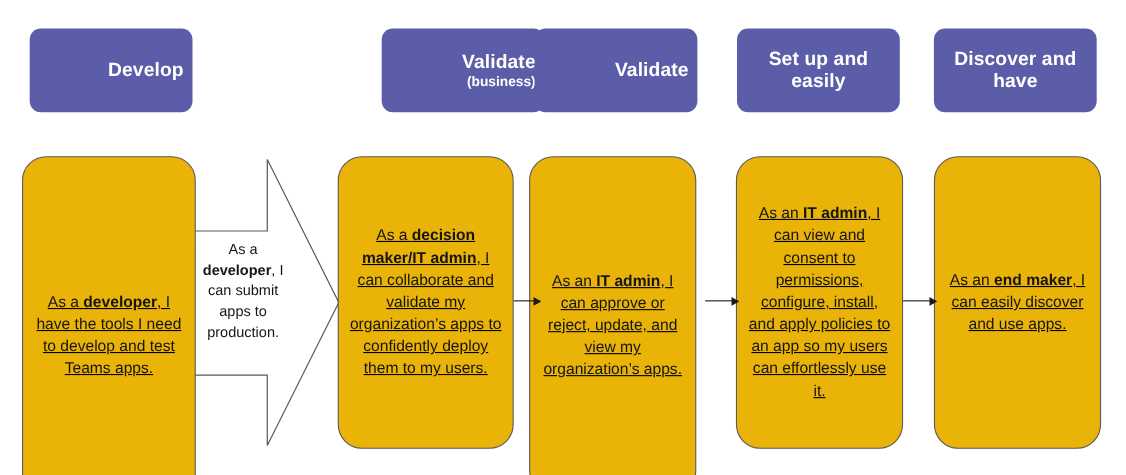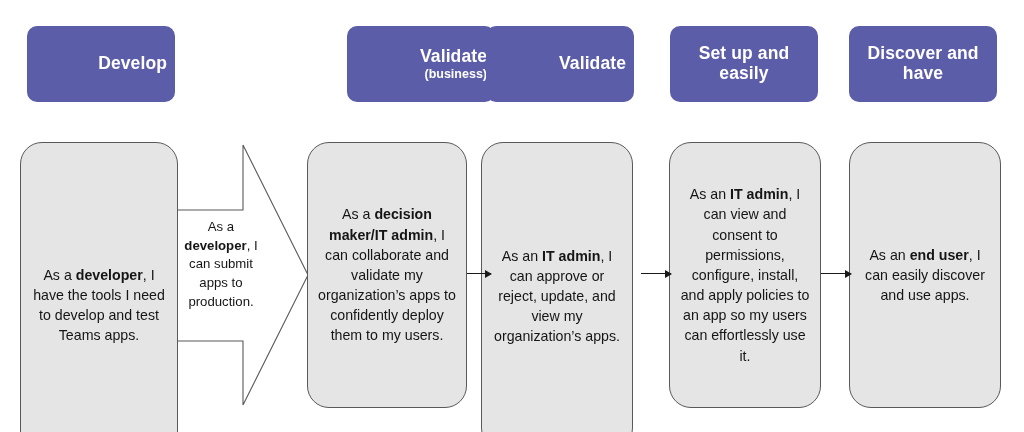--- a/index.html
+++ b/index.html
@@ -43,27 +43,28 @@
   .stage-pill .stage-sub {
     font-size: 12.5px;
     font-weight: bold;
     margin-top: 1px;
   }
 
   
   .story-box {
     position: absolute;
     box-sizing: border-box;
-    background: #e5e5e5;
+    background: #eab308;
     border: 1.1px solid #595959;
     border-radius: 22px;
     display: flex;
     align-items: center;
     justify-content: center;
     padding: 6px 10px;
+    text-decoration: underline;
   }
   .story-text {
     text-align: center;
     font-size: 14.2px;
     line-height: 1.42;
     color: #151515;
     font-family: "Liberation Sans", sans-serif;
   }
   .story-text b { font-weight: bold; }
 
@@ -146,21 +147,21 @@
 
   <div class="story-box" style="left:481px; top:142px; width:152px; height:308px;">
     <div class="story-text">As an <b>IT admin</b>, I can approve or reject, update, and view my organization’s apps.</div>
   </div>
 
   <div class="story-box" style="left:669px; top:142px; width:152px; height:266px;">
     <div class="story-text">As an <b>IT admin</b>, I can view and consent to permissions, configure, install, and apply policies to an app so my users can effortlessly use it.</div>
   </div>
 
   <div class="story-box" style="left:849px; top:142px; width:152px; height:266px;">
-    <div class="story-text">As an <b>end user</b>, I can easily discover and use apps.</div>
+    <div class="story-text">As an <b>end maker</b>, I can easily discover and use apps.</div>
   </div>
 
   <div class="connector" style="left:467px; top:273px; width:24px;"></div>
 
   <div class="connector" style="left:641px; top:273px; width:30px;"></div>
 
   <div class="connector" style="left:821px; top:273px; width:30px;"></div>
 
 </div>
 

